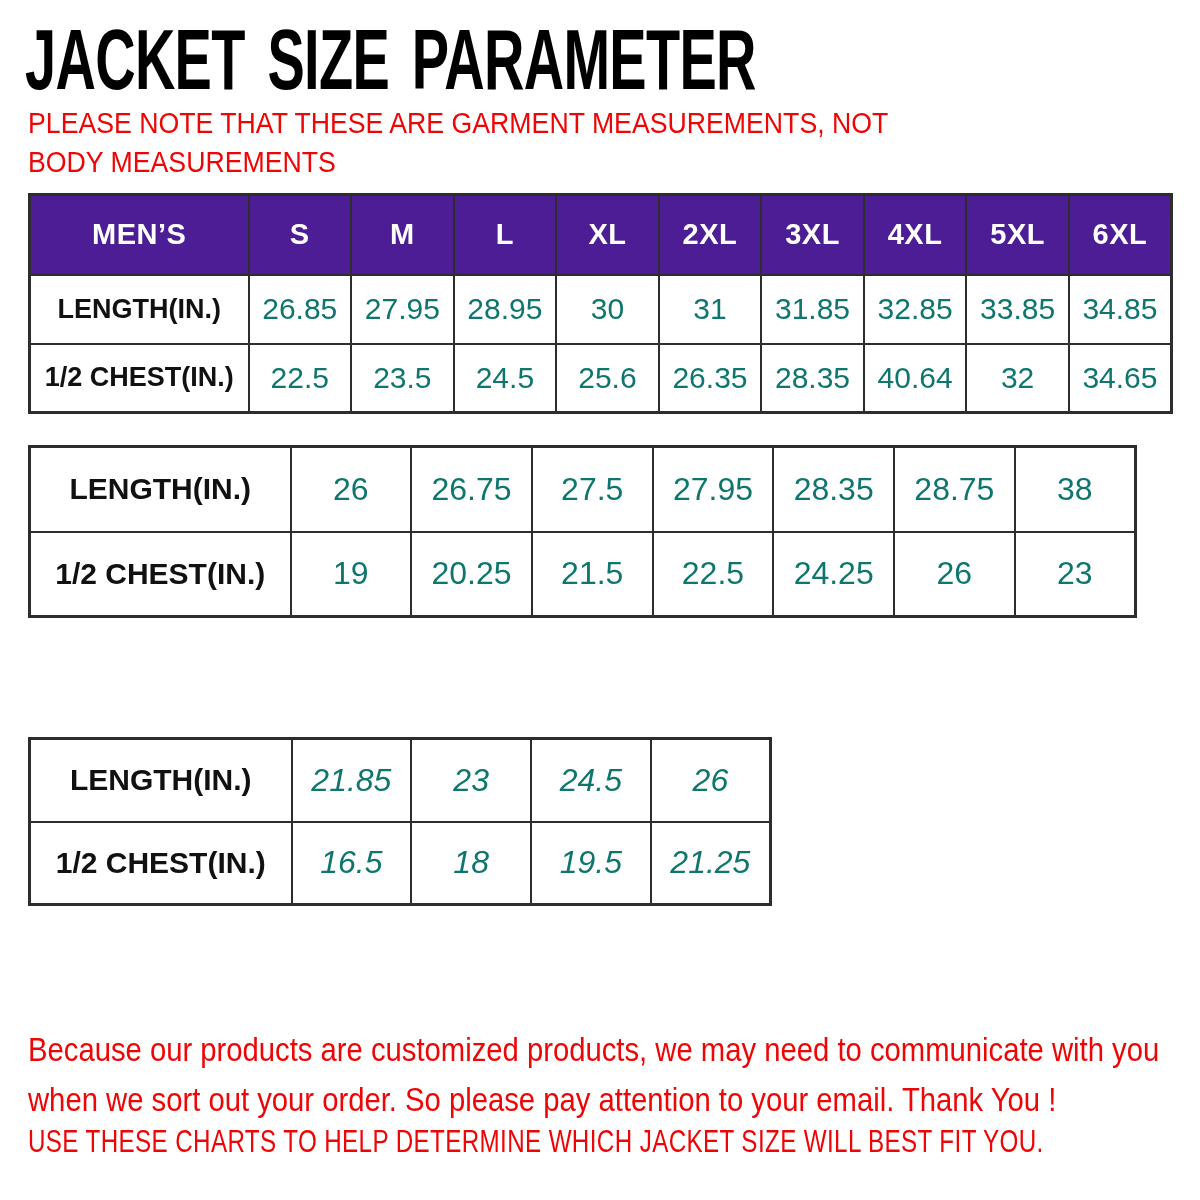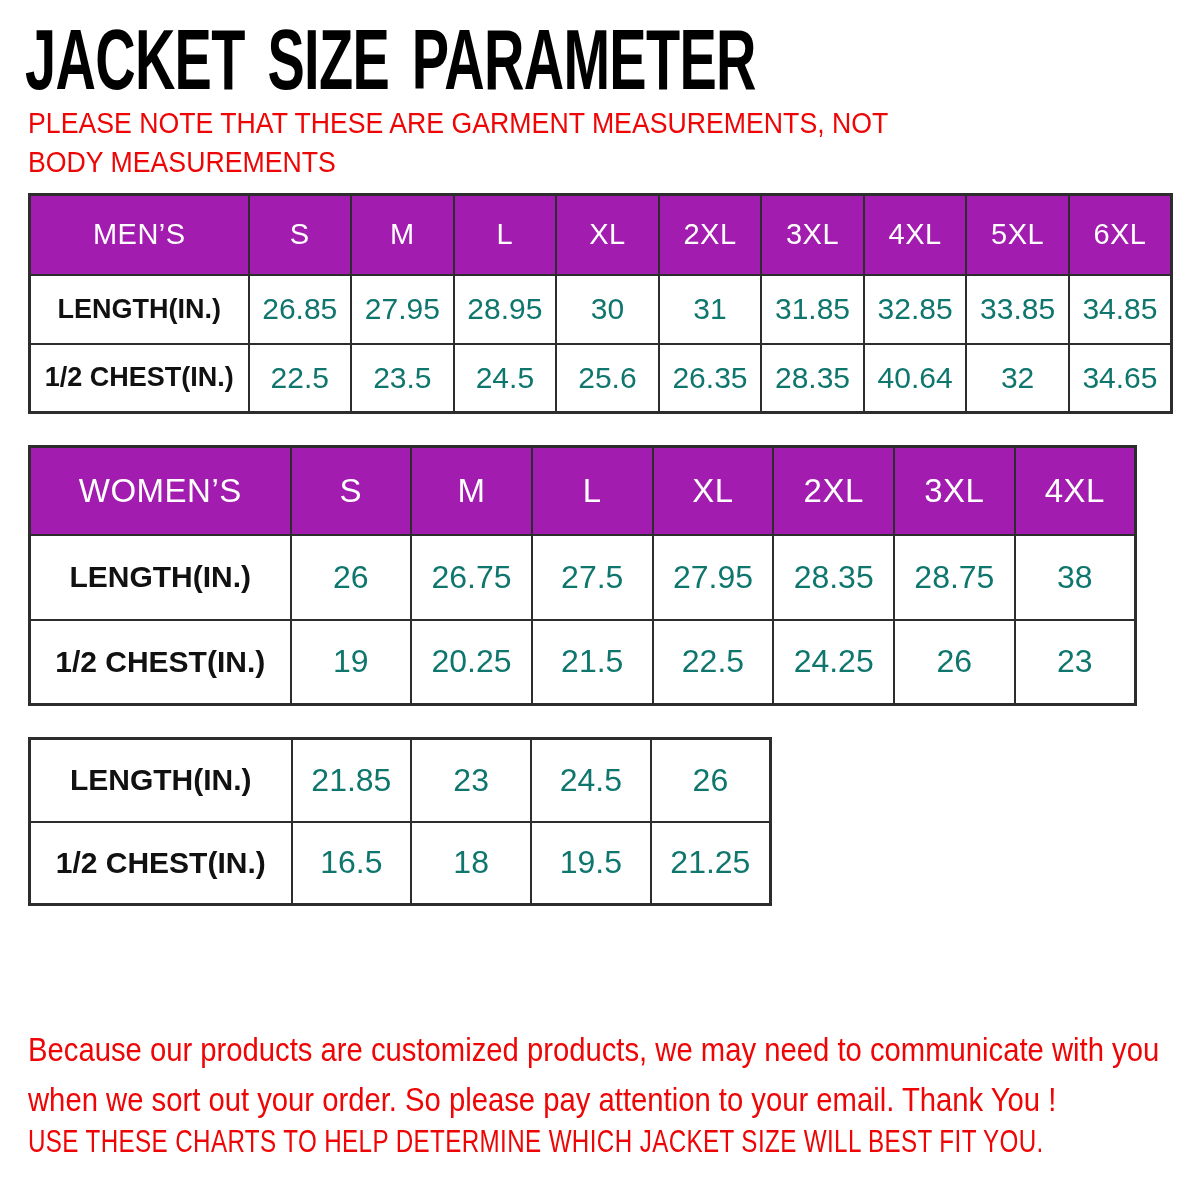--- a/index.html
+++ b/index.html
@@ -31,38 +31,38 @@
     border-collapse:collapse;
     table-layout:fixed;
     border:3px solid #2d2d2d;
     background:#ffffff;
   }
   .size-table th, .size-table td {
     border:2px solid #2d2d2d;
     text-align:center; vertical-align:middle;
     padding:0; overflow:hidden;
   }
-  .hcell { background:#a21caf; color:#ffffff; font-weight:400; letter-spacing:0.5px; }
+  .hcell { background:#4c1d95; color:#ffffff; font-weight:700; letter-spacing:0.5px; }
   .label-cell { font-weight:700; white-space:nowrap; color:#111; }
   .value-cell { font-weight:400; color:#0f766e; }
 
   .t-mens { left:28px; top:193px; width:1145px; }
   .t-mens .hcell { font-size:29px; }
   .t-mens .label-cell { font-size:27px; }
   .t-mens .value-cell { font-size:30px; }
 
   .t-womens { left:28px; top:445px; width:1109px; }
   .t-womens .hcell { font-size:33px; }
   .t-womens .label-cell { font-size:30px; }
   .t-womens .value-cell { font-size:32px; }
 
   .t-youth { left:28px; top:737px; width:744px; }
   .t-youth .hcell { font-size:33px; }
   .t-youth .label-cell { font-size:30px; }
-  .t-youth .value-cell { font-size:32px; }
+  .t-youth .value-cell { font-size:32px;font-style:italic; }
 
   .footer-para {
     position:absolute; left:28px; top:1024px;
     font-size:34px; line-height:50px; font-weight:400;
     color:#ee0505; white-space:nowrap;
     transform:scaleX(0.86); transform-origin:0 0;
   }
   .footer-caps {
     position:absolute; left:28px; top:1122px;
     font-size:31px; line-height:40px; font-weight:400;
@@ -119,30 +119,20 @@
     <td class="value-cell">34.65</td>
   </tr>
 </tbody>
   </table>
 
 <table class="size-table t-womens">
   <colgroup>
       <col style="width:261px">
     </colgroup>
   <tbody>
-      <tr style="height:88px">
-    <th class="hcell">WOMEN’S</th>
-    <th class="hcell">S</th>
-    <th class="hcell">M</th>
-    <th class="hcell">L</th>
-    <th class="hcell">XL</th>
-    <th class="hcell">2XL</th>
-    <th class="hcell">3XL</th>
-    <th class="hcell">4XL</th>
-  </tr>
   <tr style="height:85px">
     <td class="label-cell">LENGTH(IN.)</td>
     <td class="value-cell">26</td>
     <td class="value-cell">26.75</td>
     <td class="value-cell">27.5</td>
     <td class="value-cell">27.95</td>
     <td class="value-cell">28.35</td>
     <td class="value-cell">28.75</td>
     <td class="value-cell">38</td>
   </tr>

